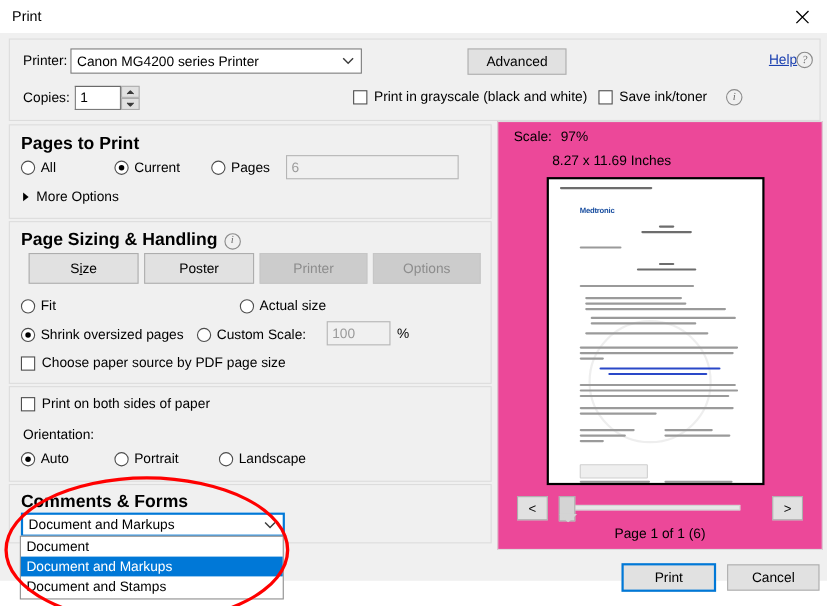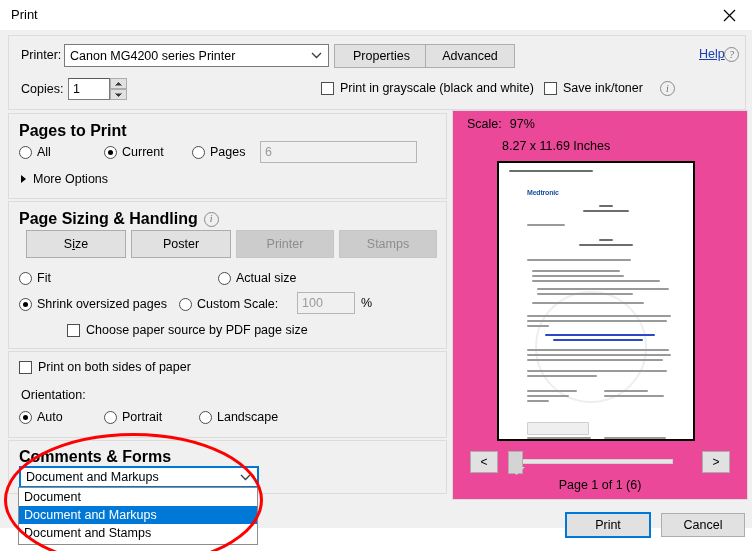--- a/index.html
+++ b/index.html
@@ -117,21 +117,20 @@
   <div class="panel" style="left:8px;top:35px;width:736px;height:73px;">
     <div class="lbl" style="position:absolute;left:12px;top:12px;">Printer:</div>
     <div class="combo" style="position:absolute;left:55px;top:8px;width:265px;height:23px;">
       <div class="ctext">Canon MG4200 series Printer</div>
       <div class="carrow">
         <svg width="11" height="7" viewBox="0 0 11 7">
             <path d="M1 1 L5.5 5.5 L10 1" stroke="#3a3a3a" stroke-width="1.3" fill="none"></path>
           </svg>
       </div>
     </div>
-    <div class="btn" style="position:absolute;left:325px;top:8px;width:95px;height:24px;">Properties</div>
     <div class="btn" style="position:absolute;left:416px;top:8px;width:90px;height:24px;">Advanced</div>
     <div class="help-link" style="position:absolute;left:690px;top:11px;">Help</div>
     <div class="info-ic" style="position:absolute;left:715px;top:11px;">?</div>
 
     <div class="lbl" style="position:absolute;left:12px;top:46px;">Copies:</div>
     <div class="textbox" style="position:absolute;left:59px;top:42px;width:42px;height:22px;">1</div>
     <div style="position:absolute;left:101px;top:42px;width:17px;height:22px;">
       <div style="position:absolute;left:0;top:0;width:17px;height:11px;background:#e1e1e1;border:1px solid #adadad;box-sizing:border-box;display:flex;align-items:center;justify-content:center;">
         <svg width="7" height="4" viewBox="0 0 7 4">
             <path d="M0.5 3.5 L3.5 0.5 L6.5 3.5" stroke="#3a3a3a" stroke-width="1" fill="#3a3a3a"></path>
@@ -179,42 +178,42 @@
   <div class="panel" style="left:8px;top:201px;width:437px;height:146px;">
     <div style="position:absolute;left:10px;top:8px;display:flex;align-items:center;gap:6px;">
       <span class="panel-title">Page Sizing &amp; Handling</span>
       <span class="info-ic">i</span>
     </div>
     <div class="btn" style="position:absolute;left:17px;top:28px;width:100px;height:28px;">
       <span>S<u>i</u>ze</span>
     </div>
     <div class="btn" style="position:absolute;left:122px;top:28px;width:100px;height:28px;">Poster</div>
     <div class="btn disabled" style="position:absolute;left:227px;top:28px;width:98px;height:28px;">Printer</div>
-    <div class="btn disabled" style="position:absolute;left:330px;top:28px;width:98px;height:28px;">Stamps</div>
+    <div class="btn disabled" style="position:absolute;left:330px;top:28px;width:98px;height:28px;">Options</div>
 
     <div class="rw" style="position:absolute;left:10px;top:69px;">
       <span class="radio"></span>
       <span class="lbl">Fit</span>
     </div>
     <div class="rw" style="position:absolute;left:163px;top:69px;margin-left:46px;">
       <span class="radio"></span>
       <span class="lbl">Actual size</span>
     </div>
     <div class="rw" style="position:absolute;left:10px;top:95px;">
       <span class="radio checked"></span>
       <span class="lbl">Shrink oversized pages</span>
     </div>
     <div class="rw" style="position:absolute;left:170px;top:95px;">
       <span class="radio"></span>
       <span class="lbl">Custom Scale:</span>
     </div>
     <div class="textbox disabled" style="position:absolute;left:288px;top:90px;width:58px;height:22px;">100</div>
     <div class="lbl" style="position:absolute;left:352px;top:94px;">%</div>
 
-    <div class="cw" style="position:absolute;left:10px;top:121px;margin-left:48px;">
+    <div class="cw" style="position:absolute;left:10px;top:121px;">
       <span class="cbox"></span>
       <span class="lbl">Choose paper source by PDF page size</span>
     </div>
   </div>
 
   <div class="panel" style="left:8px;top:351px;width:437px;height:85px;">
     <div class="cw" style="position:absolute;left:10px;top:8px;">
       <span class="cbox"></span>
       <span class="lbl">Print on both sides of paper</span>
     </div>

